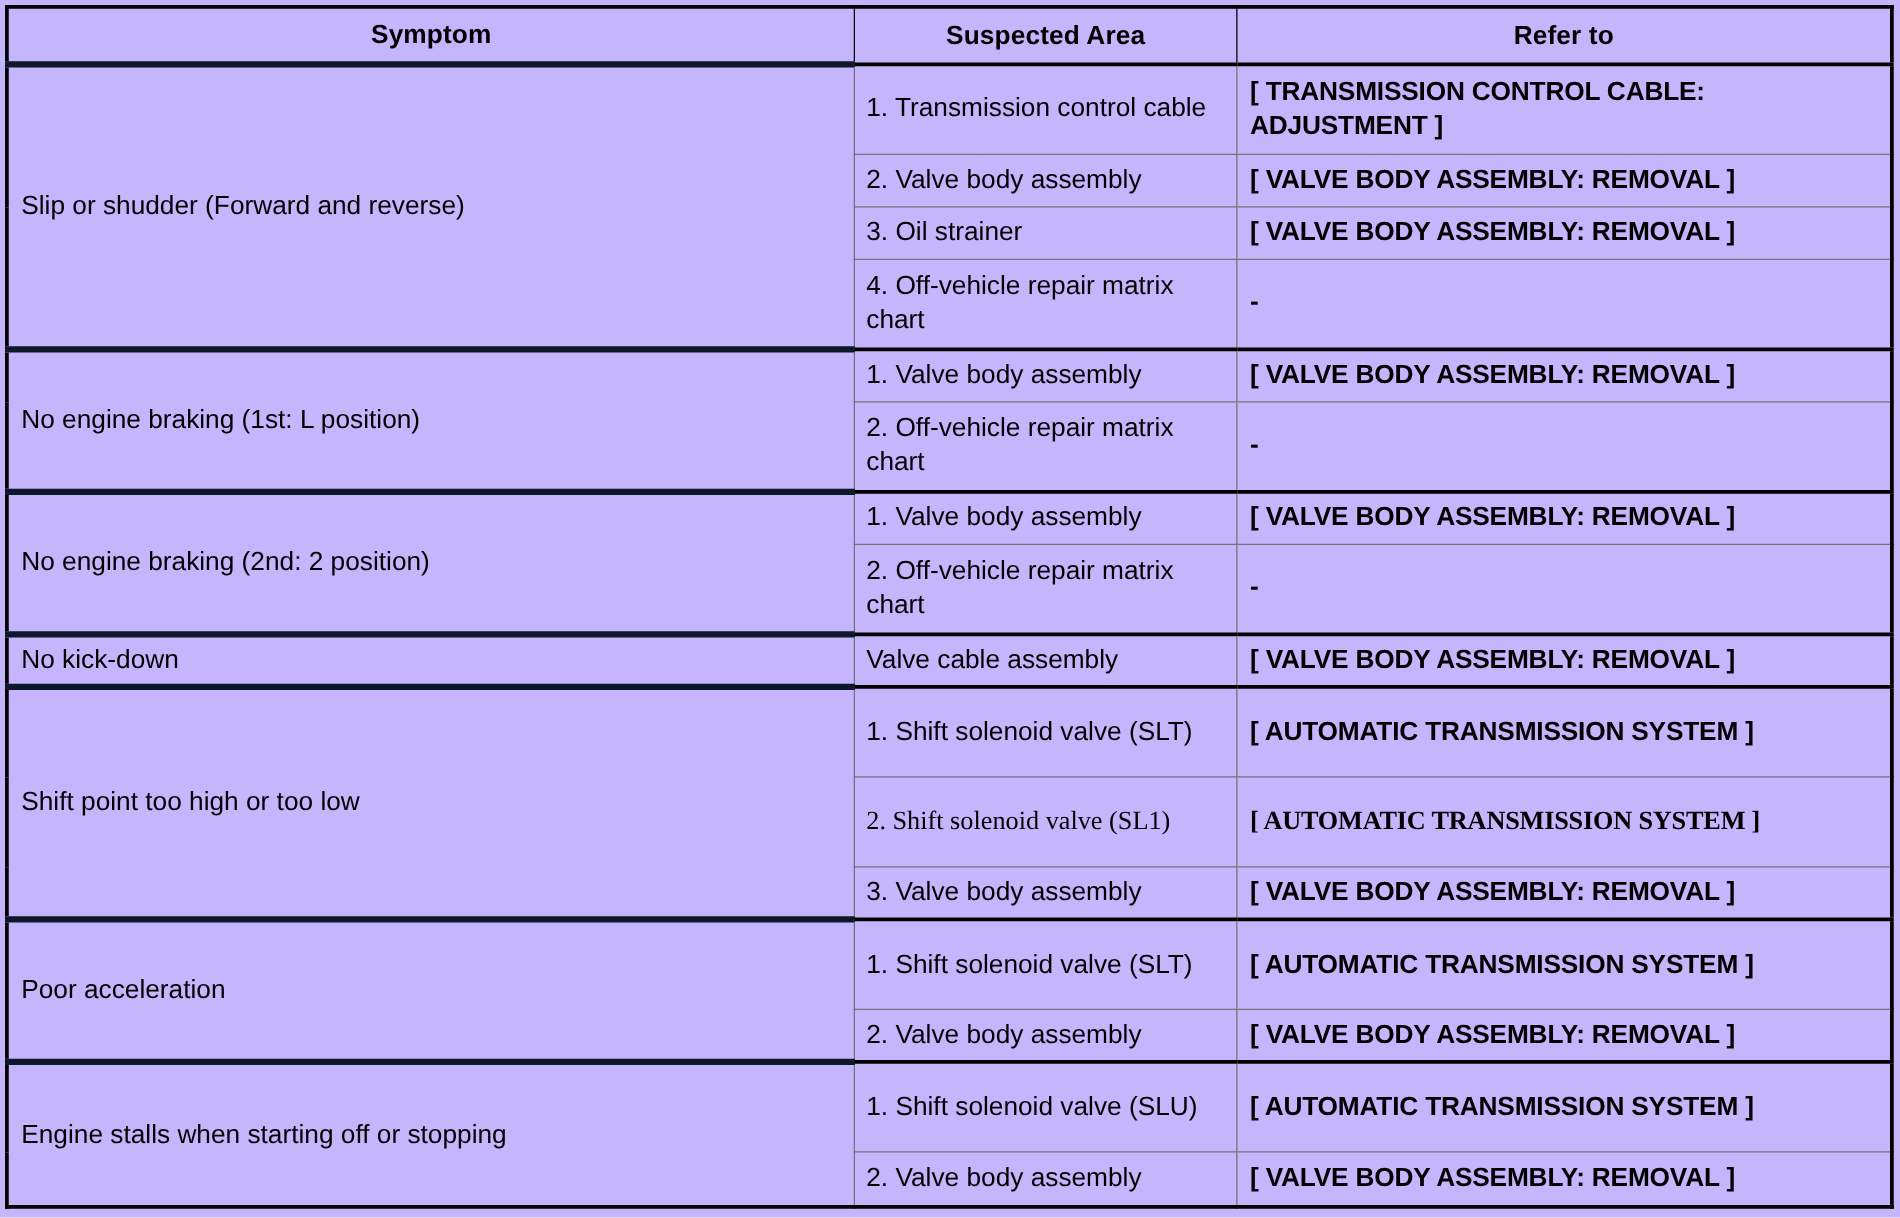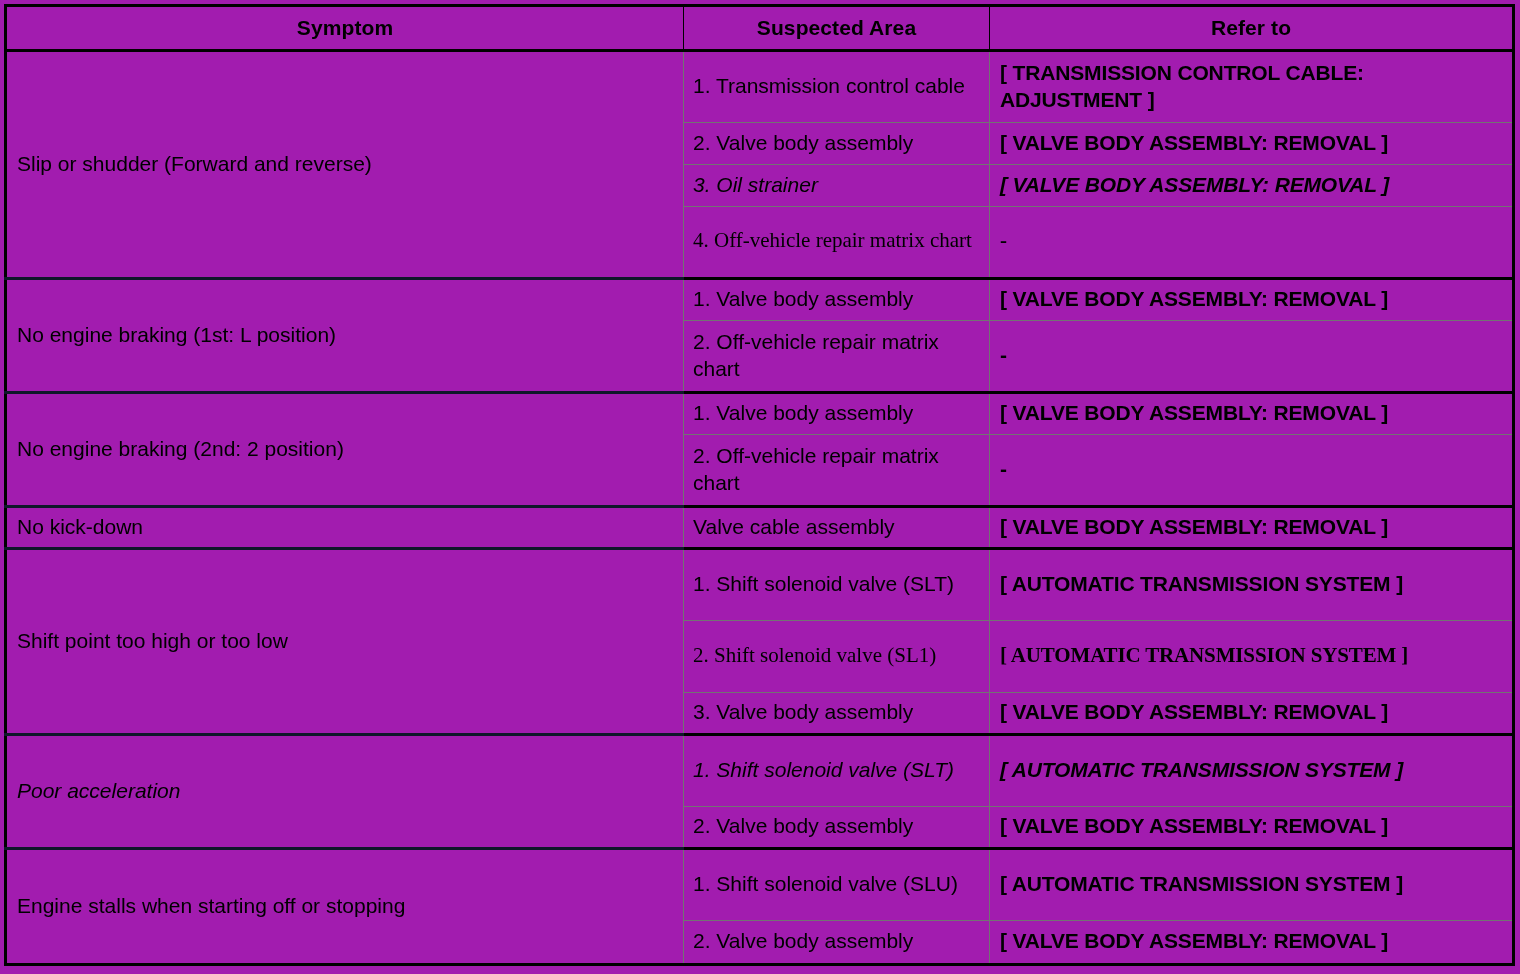--- a/index.html
+++ b/index.html
@@ -11,21 +11,21 @@
   body {
     font-family: "Liberation Sans", sans-serif;
     color: #000000;
     -webkit-font-smoothing: none;
   }
   #page {
     position: relative;
     width: 1520px;
     height: 974px;
     overflow: hidden;
-    background: #a21caf;
+    background: #c4b5fd;
   }
   table.symptom-table {
     border-collapse: collapse;
     table-layout: fixed;
     width: 1508px;
     margin: 4px 0 0 4px;
     border: 3px solid #000;
   }
   table.symptom-table col.col-symptom  { width: 678px; }
   table.symptom-table col.col-area     { width: 306px; }
@@ -59,21 +59,21 @@
   tbody td.cell-area {
     padding-left: 9px;
   }
   tbody td.cell-refer {
     border-right: none;
     font-weight: bold;
     padding-left: 10px;
     letter-spacing: -0.15px;
   }
   tbody tr.group-start > td {
-    border-top: 3px solid #0f172a;
+    border-top: 5px solid #0f172a;
   }
   tbody tr.group-start > td.cell-area,
   tbody tr.group-start > td.cell-refer {
     border-top: 3px solid #000;
   }
   tbody tr:last-child > td {
     border-bottom: none;
   }
   .dash {
     font-weight: bold;
@@ -100,25 +100,25 @@
     <tbody id="table-body">
         <tr class="group-start" style="height: 72px;">
           <td class="cell-symptom" rowspan="4">Slip or shudder (Forward and reverse)</td>
           <td class="cell-area">1. Transmission control cable</td>
           <td class="cell-refer">[ TRANSMISSION CONTROL CABLE: ADJUSTMENT ]</td>
         </tr>
         <tr style="height: 42px;">
           <td class="cell-area">2. Valve body assembly</td>
           <td class="cell-refer">[ VALVE BODY ASSEMBLY: REMOVAL ]</td>
         </tr>
-        <tr style="height: 42px; font-style: italic;">
+        <tr style="height: 42px;">
           <td class="cell-area">3. Oil strainer</td>
           <td class="cell-refer">[ VALVE BODY ASSEMBLY: REMOVAL ]</td>
         </tr>
-        <tr style="height: 72px; font-family: Liberation Serif, serif;">
+        <tr style="height: 72px;">
           <td class="cell-area">4. Off-vehicle repair matrix chart</td>
           <td class="cell-refer"><span class="dash">-</span></td>
         </tr>
         <tr class="group-start" style="height: 42px;">
           <td class="cell-symptom" rowspan="2">No engine braking (1st: L position)</td>
           <td class="cell-area">1. Valve body assembly</td>
           <td class="cell-refer">[ VALVE BODY ASSEMBLY: REMOVAL ]</td>
         </tr>
         <tr style="height: 72px;">
           <td class="cell-area">2. Off-vehicle repair matrix chart</td>
@@ -144,21 +144,21 @@
           <td class="cell-refer">[ AUTOMATIC TRANSMISSION SYSTEM ]</td>
         </tr>
         <tr style="height: 72px; font-family: Liberation Serif, serif;">
           <td class="cell-area">2. Shift solenoid valve (SL1)</td>
           <td class="cell-refer">[ AUTOMATIC TRANSMISSION SYSTEM ]</td>
         </tr>
         <tr style="height: 42px;">
           <td class="cell-area">3. Valve body assembly</td>
           <td class="cell-refer">[ VALVE BODY ASSEMBLY: REMOVAL ]</td>
         </tr>
-        <tr class="group-start" style="height: 72px; font-style: italic;">
+        <tr class="group-start" style="height: 72px;">
           <td class="cell-symptom" rowspan="2">Poor acceleration</td>
           <td class="cell-area">1. Shift solenoid valve (SLT)</td>
           <td class="cell-refer">[ AUTOMATIC TRANSMISSION SYSTEM ]</td>
         </tr>
         <tr style="height: 42px;">
           <td class="cell-area">2. Valve body assembly</td>
           <td class="cell-refer">[ VALVE BODY ASSEMBLY: REMOVAL ]</td>
         </tr>
         <tr class="group-start" style="height: 72px;">
           <td class="cell-symptom" rowspan="2">Engine stalls when starting off or stopping</td>

